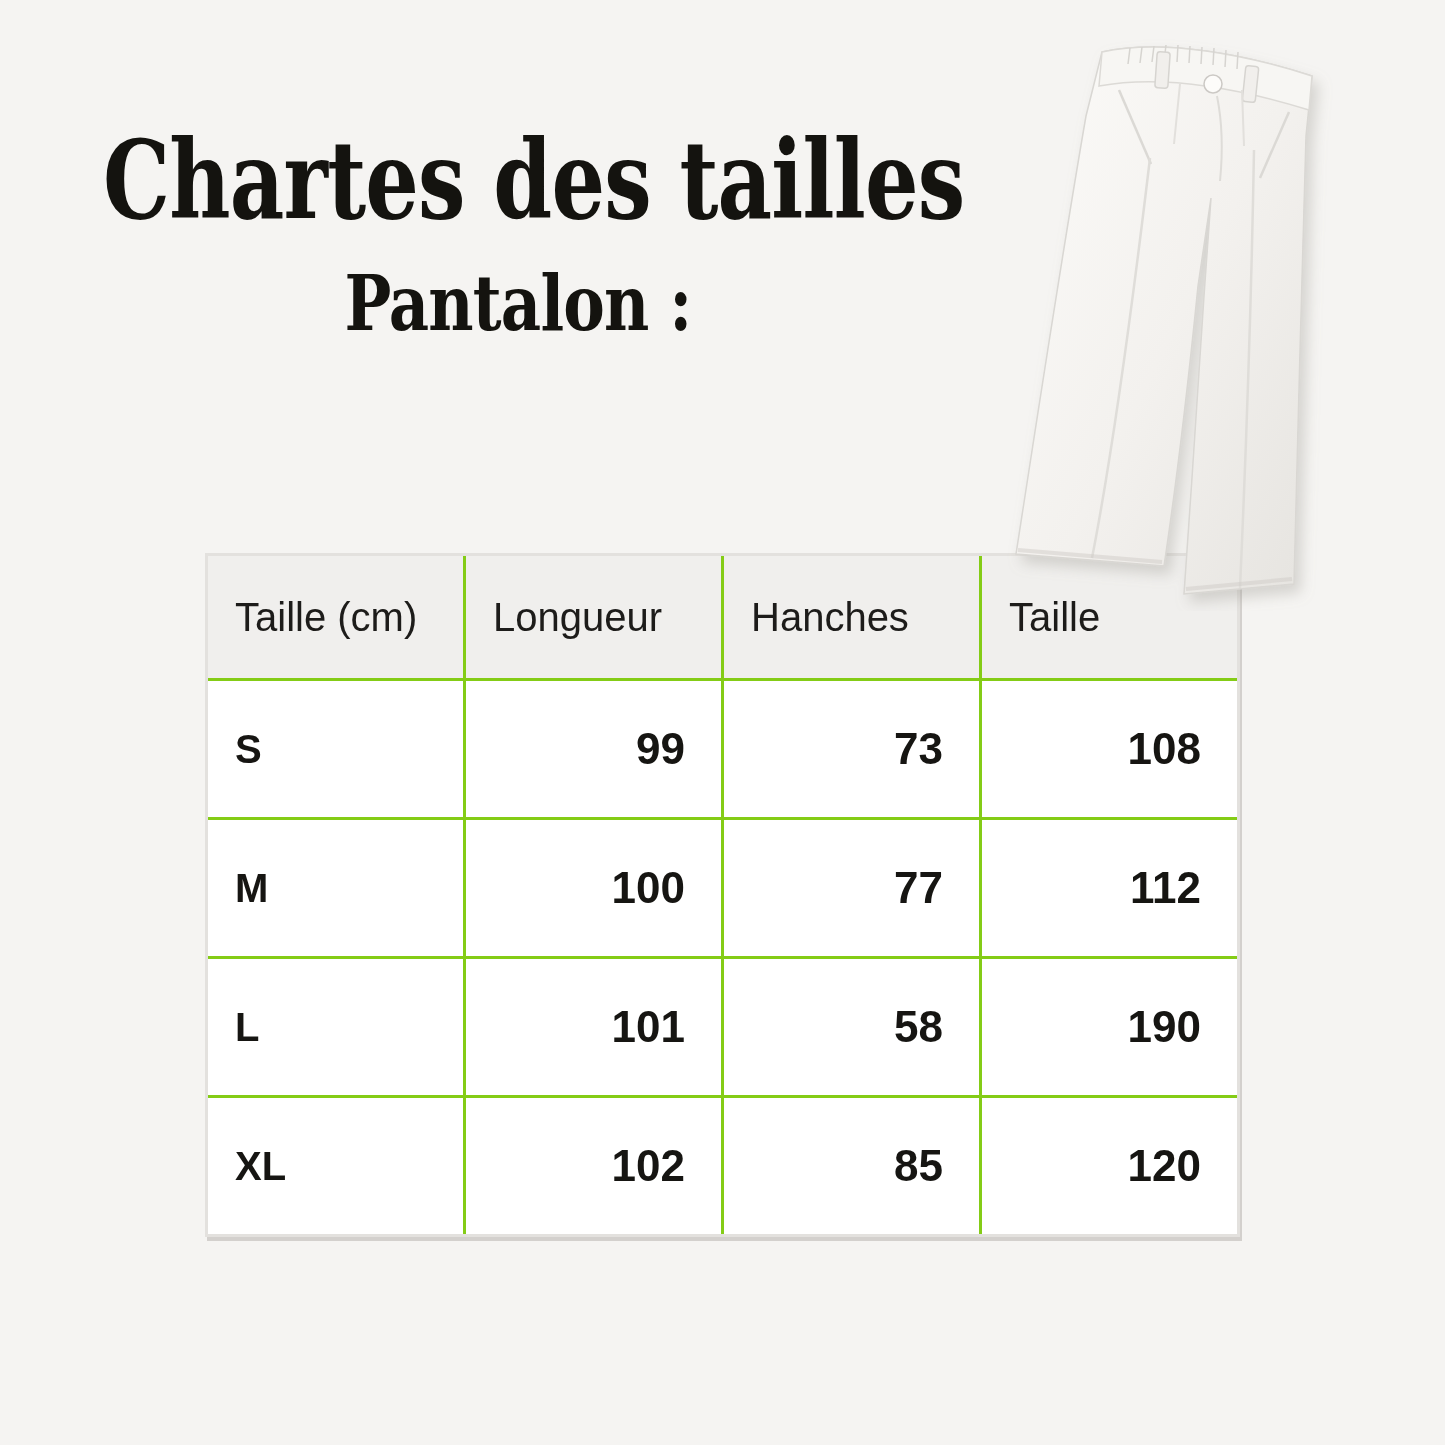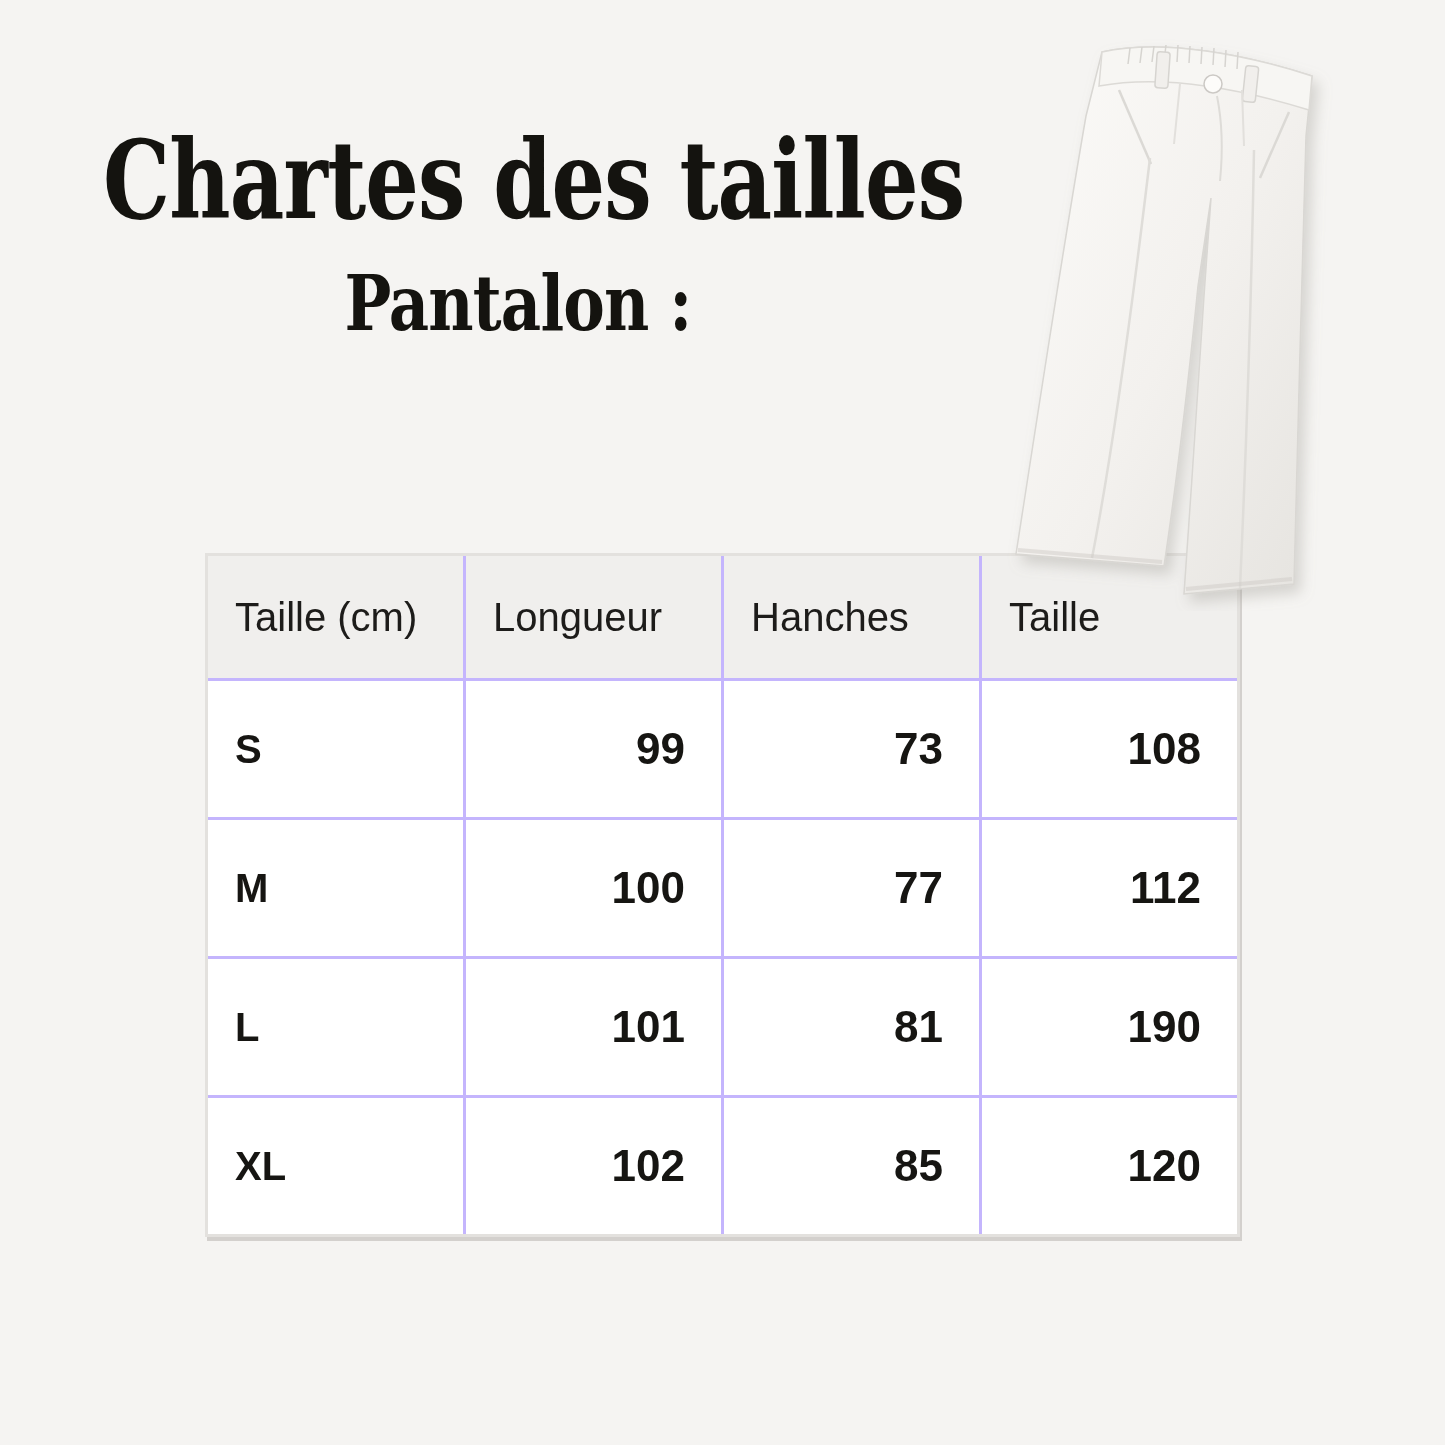--- a/index.html
+++ b/index.html
@@ -52,21 +52,21 @@
   .size-table {
     position: absolute;
     left: 205px;
     top: 553px;
     width: 1035px;
     box-sizing: border-box;
     display: grid;
     grid-template-columns: repeat(4, 1fr);
     grid-template-rows: 122px repeat(4, 136px);
     gap: 3px;
-    background: #c4b5fd;
+    background: #84cc16;
     border: 3px solid #e3e1de;
     box-shadow: 2px 4px 0 0 rgba(182,179,174,0.55);
     z-index: 1;
   }
   .cell {
     display: flex;
     align-items: center;
     box-sizing: border-box;
     background: #ffffff;
   }
@@ -185,20 +185,20 @@
   <div class="cell value">73</div>
   <div class="cell value">108</div>
 
   <div class="cell size-label">M</div>
   <div class="cell value">100</div>
   <div class="cell value">77</div>
   <div class="cell value">112</div>
 
   <div class="cell size-label">L</div>
   <div class="cell value">101</div>
-  <div class="cell value">81</div>
+  <div class="cell value">58</div>
   <div class="cell value">190</div>
 
   <div class="cell size-label">XL</div>
   <div class="cell value">102</div>
   <div class="cell value">85</div>
   <div class="cell value">120</div>
 </div>
 
 </body></html>

